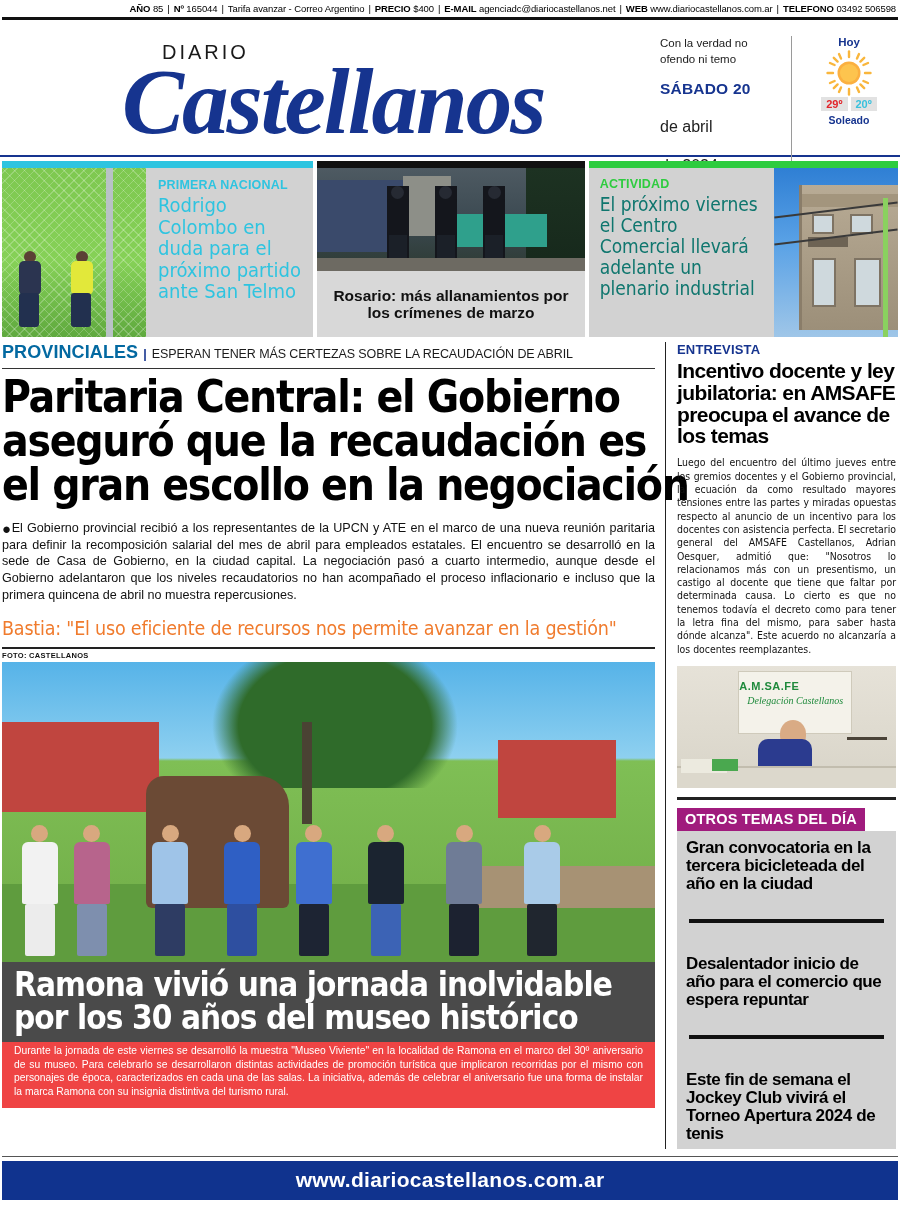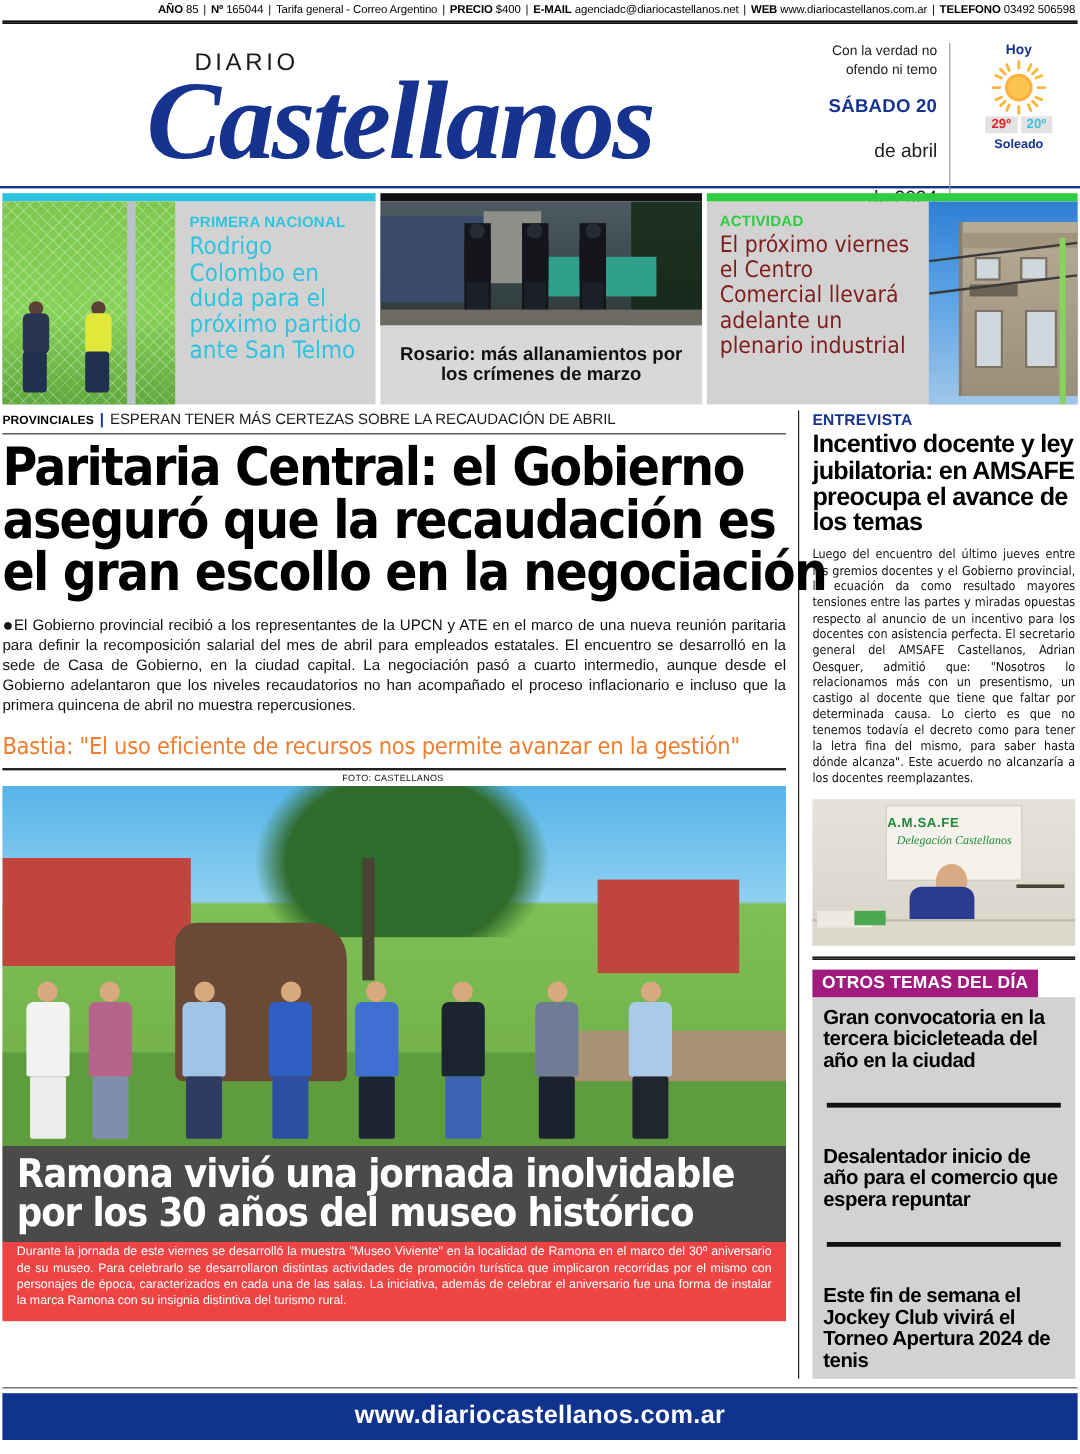--- a/index.html
+++ b/index.html
@@ -50,21 +50,20 @@
     color: #16348f;
     letter-spacing: -2px;
     margin-top: -4px; margin-left: 100px;
   }
   .masthead-right {
     width: 240px; display: flex; padding-top: 16px;
   }
   .motto-col {
     width: 132px; border-right: 1px solid #9a9a9a;
     padding-right: 10px;
-    text-align: right;
   }
   .motto {
     font-size: 11.5px; line-height: 1.35; color: #1b1b1b;
     margin-bottom: 13px;
   }
   .date-big {
     font-size: 15.5px; font-weight: bold; color: #16348f; letter-spacing: .2px;
   }
   .date-sub { font-size: 16px; line-height: 1.25; color: #222; margin-top: 19px; }
   .date-dash { font-size: 11px; color: #777; line-height: 1.1; margin: 2px 0 1px; }
@@ -109,32 +108,32 @@
   .t2-cap {
     flex: 1; background: #d8d8d8; display: flex; align-items: center; justify-content: center;
     text-align: center; padding: 2px 6px;
   }
   .t2-cap-txt { font-size: 15.5px; font-weight: bold; line-height: 1.1; color: #111; }
 
   .t3-body { display: flex; flex: 1; background: #d2d2d2; }
   .t3-text { flex: 1; padding: 9px 6px 0 11px; }
   .kicker-green { color: #2ecc3f; font-size: 12.5px; font-weight: bold; letter-spacing: .2px; }
   .head-green {
-    color: #7f1d1d; font-size: 19px; line-height: 1.1; font-weight: 400; margin-top: 3px;
+    color: #0f766e; font-size: 19px; line-height: 1.1; font-weight: 400; margin-top: 3px;
     font-family: "DejaVu Sans Condensed","Liberation Sans", sans-serif;
   }
   .t3-photo { width: 124px; position: relative; overflow: hidden; }
 
   
   .body-wrap { display: flex; padding: 0 2px; margin-top: 5px; }
   .col-main { width: 664px; padding-right: 10px; border-right: 1px solid #222; }
   .col-side { width: 230px; padding-left: 11px; }
 
   .kicker-line { display: flex; align-items: baseline; gap: 5px; padding-bottom: 2px; }
-  .kicker-blue { color: #000000; font-weight: bold; font-size: 10px; letter-spacing: .1px; }
+  .kicker-blue { color: #0369a1; font-weight: bold; font-size: 18px; letter-spacing: .1px; }
   .kicker-pipe { color: #16348f; font-weight: bold; font-size: 12.5px; }
   .kicker-rest { font-size: 12.5px; color: #1b1b1b; letter-spacing: -0.1px; }
   .rule-thin { border-top: 1px solid #333; margin: 3px 0 6px; }
 
   .main-head {
     font-family: "DejaVu Sans Condensed","Liberation Sans", sans-serif;
     font-weight: bold; font-size: 44px; line-height: 1.0;
     letter-spacing: -1.3px; color: #000;
   }
   .main-head div { white-space: nowrap; }
@@ -143,21 +142,21 @@
     color: #111;
   }
   .lead .bullet { font-size: 15px; line-height: 0; vertical-align: middle; }
   .sub-orange {
     color: #f07b2d; font-size: 19.5px; font-weight: 400; margin-top: 13px;
     font-family: "DejaVu Sans Condensed","Liberation Sans", sans-serif;
     letter-spacing: -0.2px;
   }
   .rule-after-sub { border-top: 2px solid #222; margin-top: 7px; }
   .photo-credit {
-    text-align: center; font-size: 7.5px; font-weight: normal; letter-spacing: .3px;
+    text-align: left; font-size: 7.5px; font-weight: bold; letter-spacing: .3px;
     padding: 2px 2px 2px 0; color: #111;
   }
 
   
   .main-photo {
     position: relative; width: 100%; height: 300px; overflow: hidden;
     background: #6fa8d8;
   }
   .overlay-head {
     background: #4a4a4a; color: #fff; padding: 6px 10px 7px 12px;
@@ -276,21 +275,21 @@
 </head>
 <body>
 
 <div class="page">
 
   <div class="topbar">
     <span><b>AÑO</b> <span>85</span></span>
     <span class="sep">|</span>
     <span><b>Nº</b> <span>165044</span></span>
     <span class="sep">|</span>
-    <span>Tarifa general - Correo Argentino</span>
+    <span>Tarifa avanzar - Correo Argentino</span>
     <span class="sep">|</span>
     <span><b>PRECIO</b> <span>$400</span></span>
     <span class="sep">|</span>
     <span><b>E-MAIL</b> <span>agenciadc@diariocastellanos.net</span></span>
     <span class="sep">|</span>
     <span><b>WEB</b> <span>www.diariocastellanos.com.ar</span></span>
     <span class="sep">|</span>
     <span><b>TELEFONO</b> <span>03492 506598</span></span>
   </div>
   <div class="rule-dbl-top"></div>

